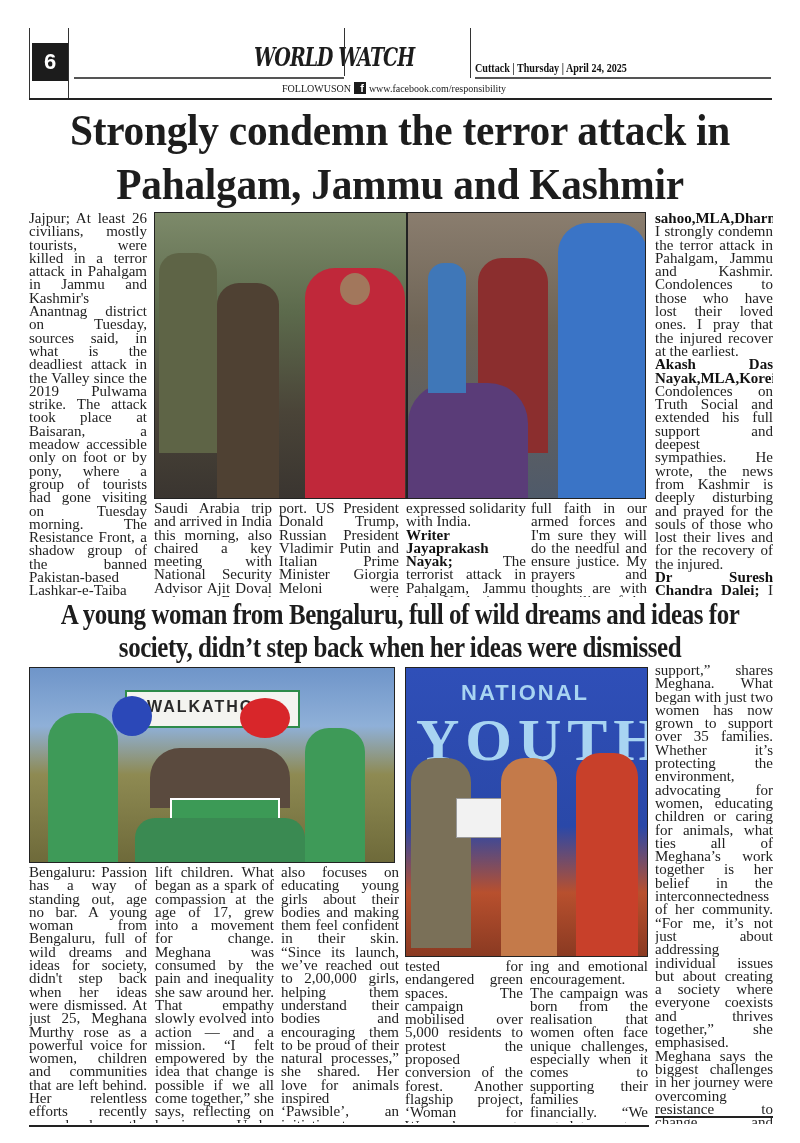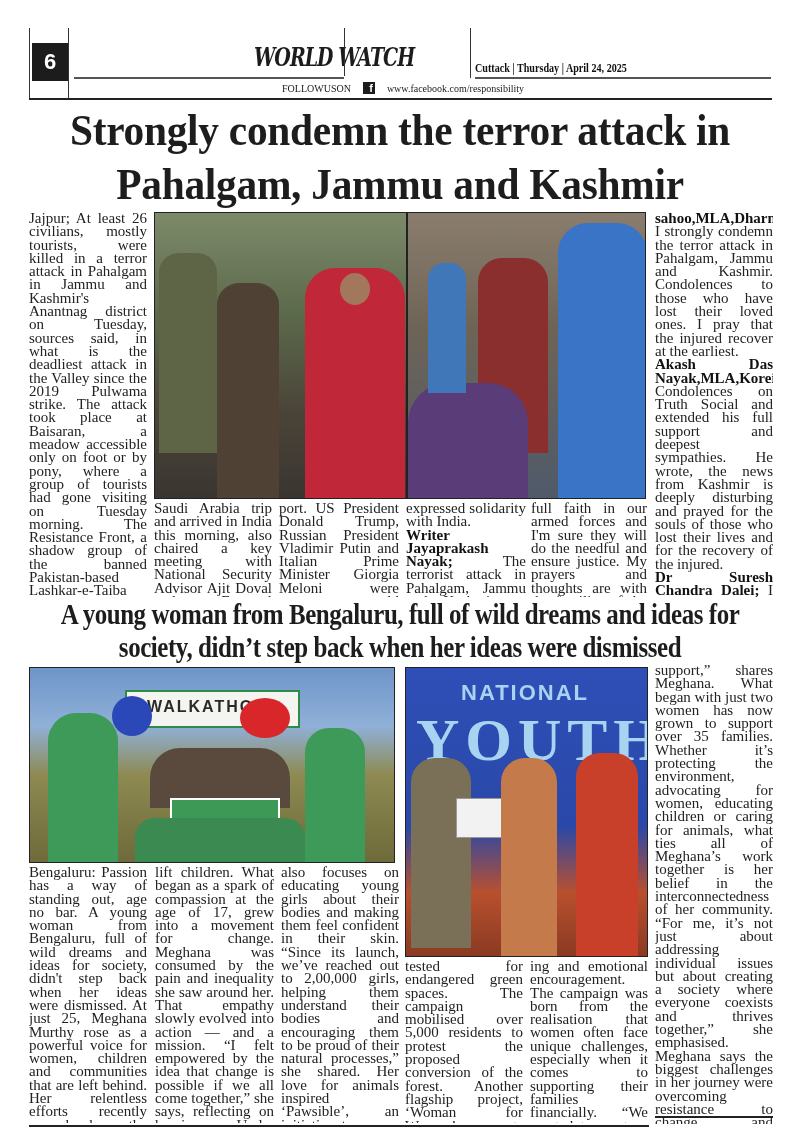--- a/index.html
+++ b/index.html
@@ -23,21 +23,21 @@
     position: absolute; left: 360px; top: 36px; width: 104px; text-align: center;
     font-weight: bold; font-size: 14px; line-height: 19px; color: #111;
   }
   .dateline {
     position: absolute; left: 475px; top: 62px; font-weight: bold; font-size: 11.5px;
     color: #111; white-space: nowrap; transform: scaleX(0.88); transform-origin: left;
   }
   .hrule { position: absolute; height: 2px; background: #555; }
   .follow {
     position: absolute; left: 282px; top: 82px; font-size: 10px; display: flex;
-    align-items: center; gap: 12px; white-space: nowrap;
+    align-items: center; gap: 3px; white-space: nowrap;
   }
   .fb-icon {
     display: inline-flex; width: 12px; height: 12px; background: #1c1c1c; color: #fff;
     font-family: "Liberation Sans", sans-serif; font-weight: bold; font-size: 11px;
     align-items: flex-end; justify-content: flex-end; padding-right: 2px; line-height: 11px;
   }
   .bottom-rule { position: absolute; left: 29px; top: 98px; width: 743px; height: 2px; background: #222; }
 
   
   .headline1 {

